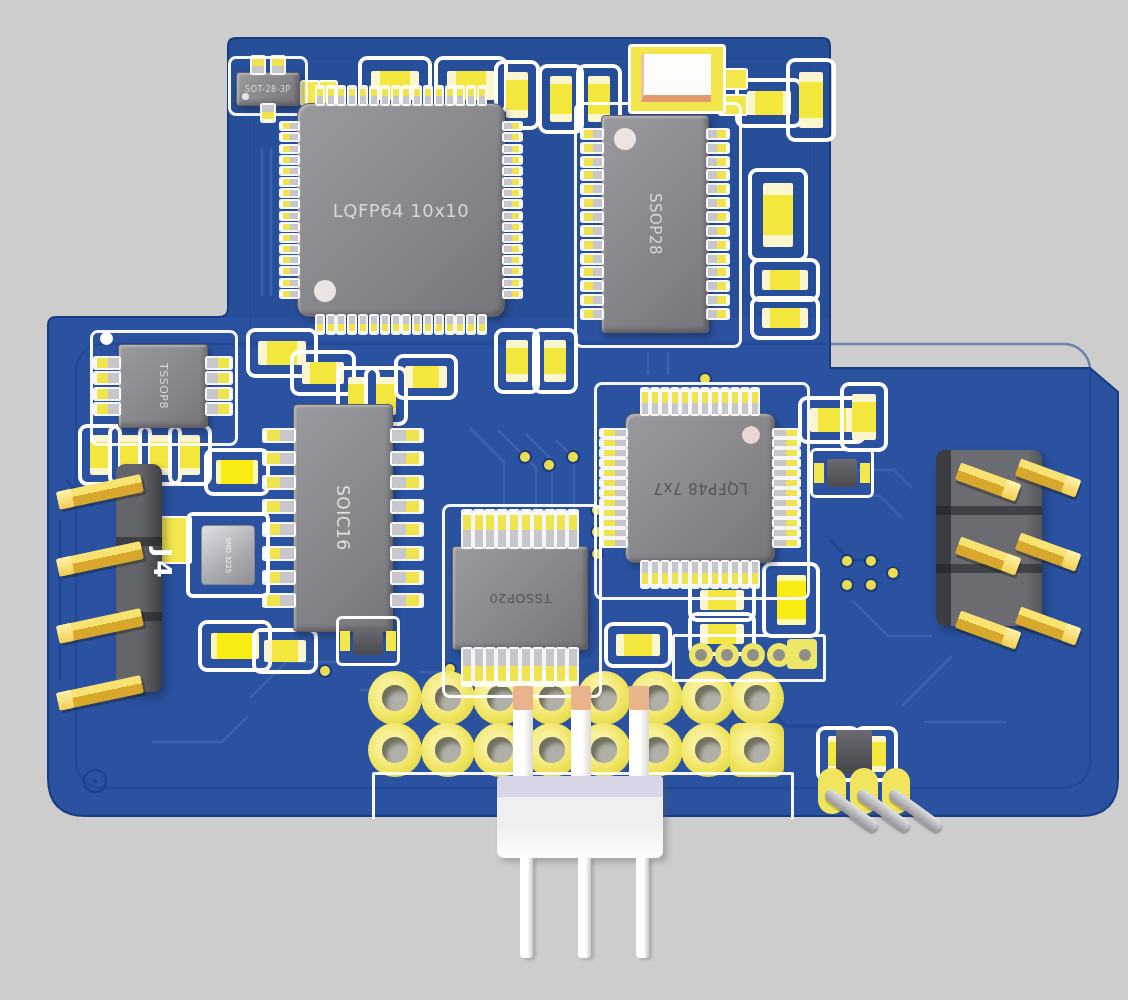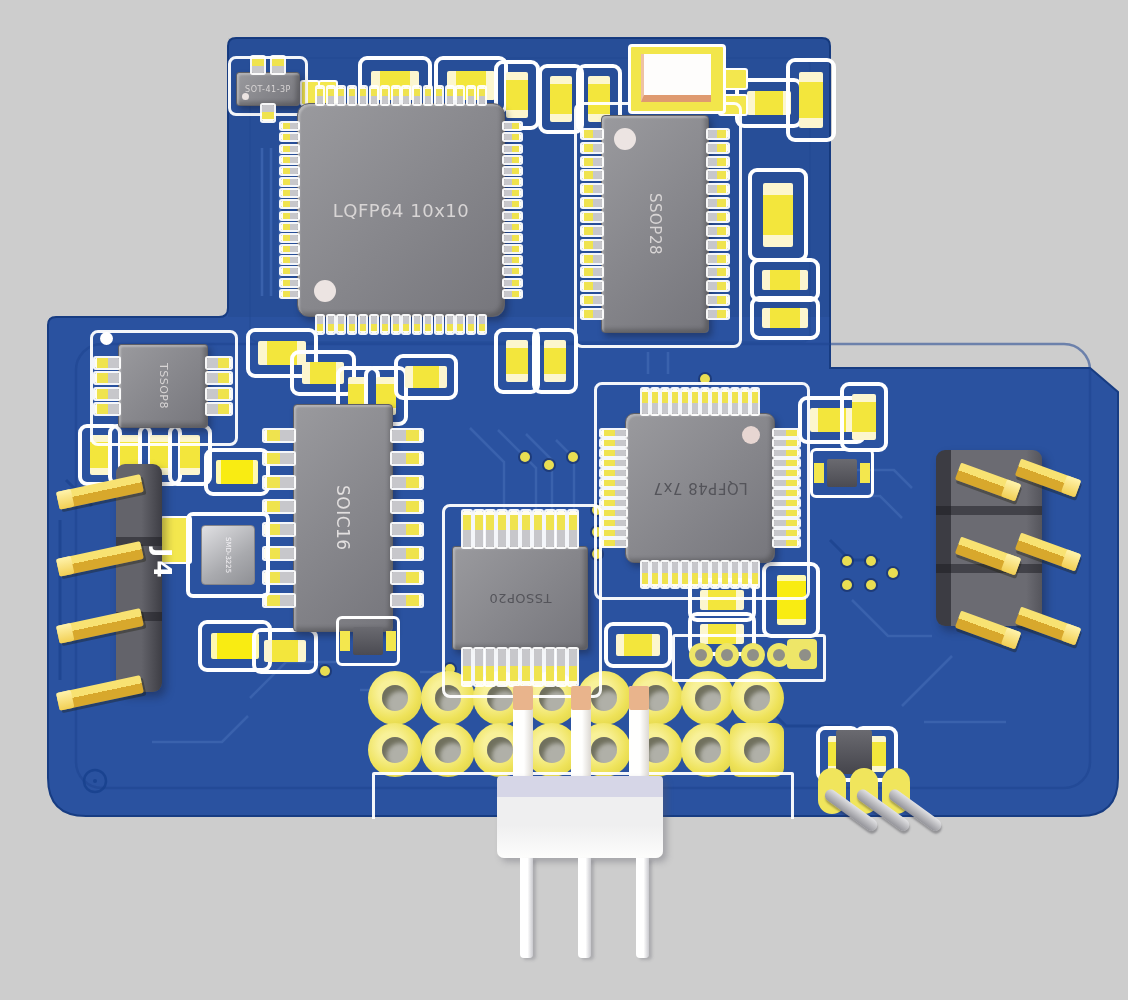--- a/index.html
+++ b/index.html
@@ -274,21 +274,21 @@
 
   <div class="silk" style="left:228px;top:56px;width:74px;height:54px"></div>
   <div class="silk" style="left:574px;top:102px;width:162px;height:240px"></div>
   <div class="silk" style="left:90px;top:330px;width:142px;height:110px"></div>
   <div class="silk" style="left:594px;top:382px;width:210px;height:212px"></div>
   <div class="silk" style="left:442px;top:504px;width:154px;height:188px"></div>
   <div class="silk" style="left:372px;top:772px;width:416px;height:44px;border-bottom:none;border-radius:2px 2px 0 0"></div>
   <div class="silkdot" style="left:100px;top:332px;width:13px;height:13px"></div>
 
   <div class="ic" id="sot23" style="left:236px;top:72px;width:62px;height:32px;border-radius:3px;--plen:16px;--pw:12px;--inset:8px">
-    <span class="lbl" style="font-size:8px">SOT-41-3P</span>
+    <span class="lbl" style="font-size:8px">SOT-28-3P</span>
     <span class="dot" style="left:5px;bottom:5px;width:7px;height:7px"></span>
   <div class="rail rail-top">
         <div class="pin"></div>
         <div class="pin"></div>
       </div>
       <div class="rail rail-bottom">
         <div class="pin"></div>
       </div>
     </div>
 

